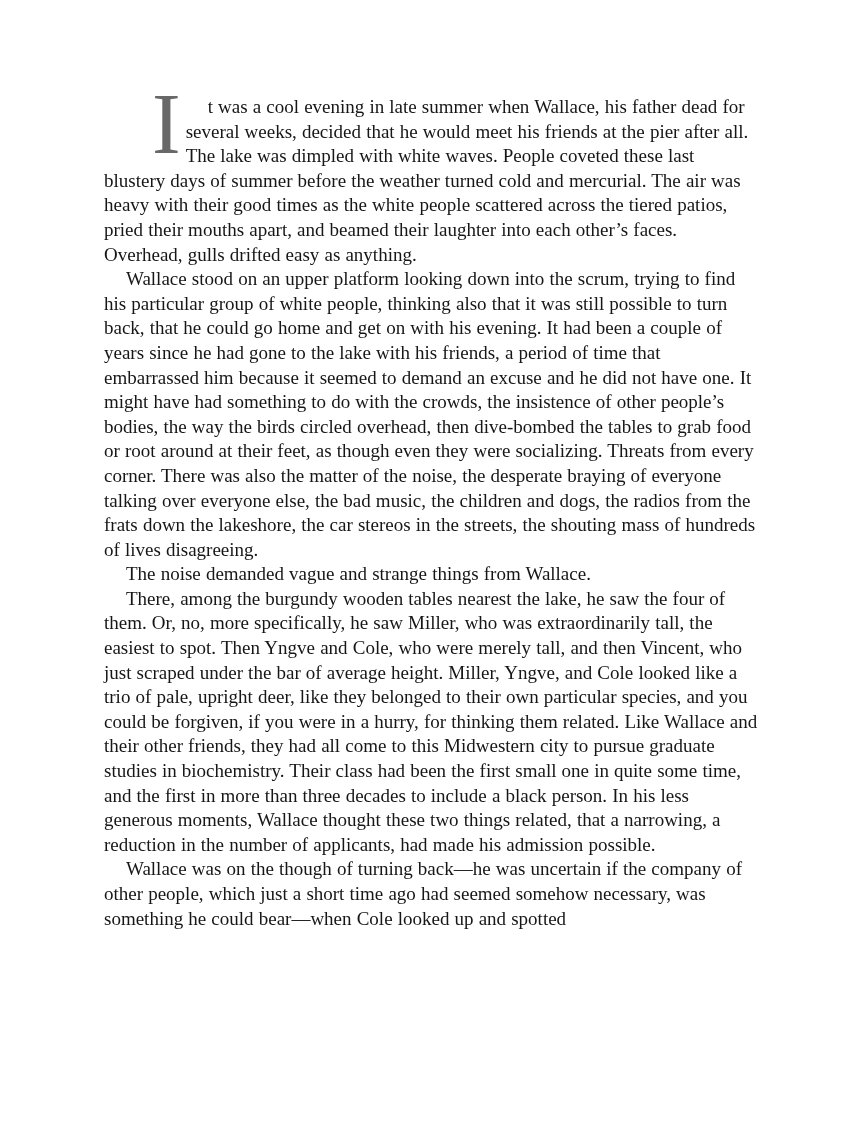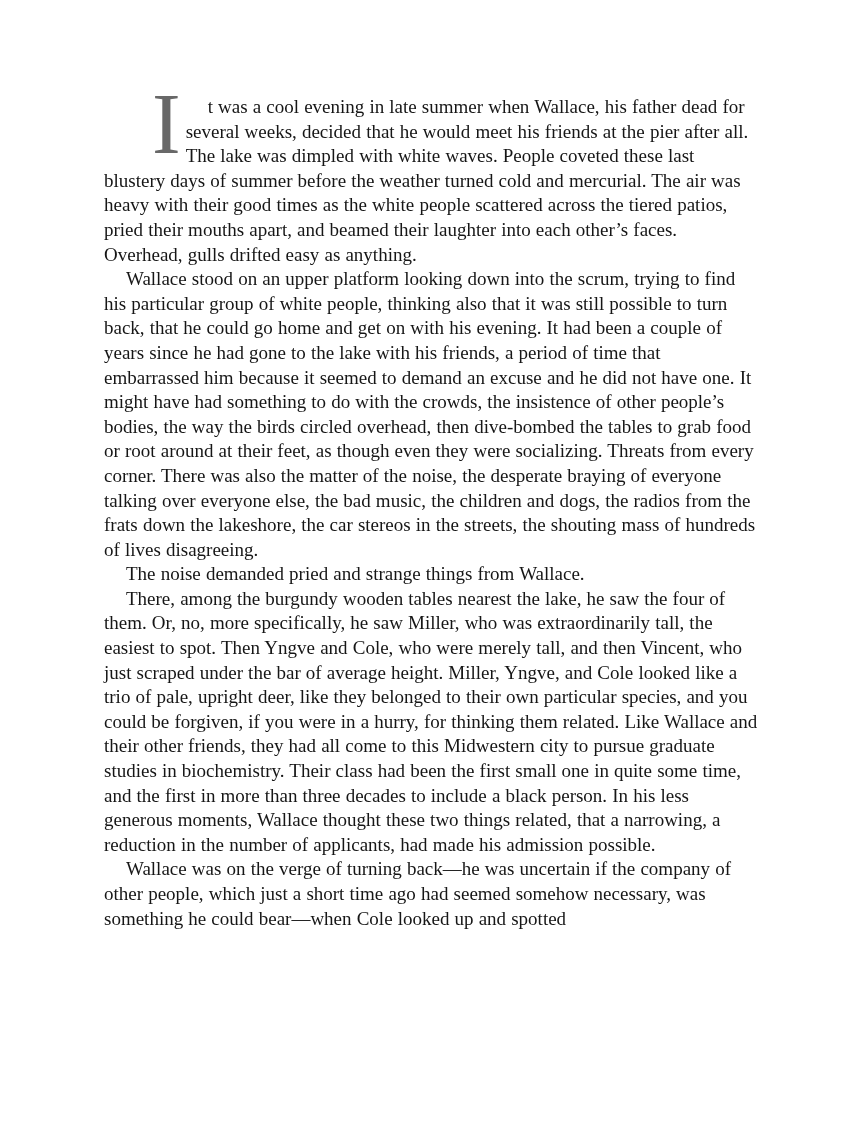--- a/index.html
+++ b/index.html
@@ -43,21 +43,21 @@
 <body>
 
 <div class="page">
 
   <p>
     <span class="dropcap">I</span><span>t was a cool evening in late summer when Wallace, his father dead for several weeks, decided that he would meet his friends at the pier after all. The lake was dimpled with white waves. People coveted these last blustery days of summer before the weather turned cold and mercurial. The air was heavy with their good times as the white people scattered across the tiered patios, pried their mouths apart, and beamed their laughter into each other’s faces. Overhead, gulls drifted easy as anything.</span>
   </p>
 
   <p>Wallace stood on an upper platform looking down into the scrum, trying to find his particular group of white people, thinking also that it was still possible to turn back, that he could go home and get on with his evening. It had been a couple of years since he had gone to the lake with his friends, a period of time that embarrassed him because it seemed to demand an excuse and he did not have one. It might have had something to do with the crowds, the insistence of other people’s bodies, the way the birds circled overhead, then dive-bombed the tables to grab food or root around at their feet, as though even they were socializing. Threats from every corner. There was also the matter of the noise, the desperate braying of everyone talking over everyone else, the bad music, the children and dogs, the radios from the frats down the lakeshore, the car stereos in the streets, the shouting mass of hundreds of lives disagreeing.</p>
 
-  <p>The noise demanded pried and strange things from Wallace.</p>
+  <p>The noise demanded vague and strange things from Wallace.</p>
 
   <p>
     <span>There, among the burgundy wooden tables nearest the lake, he saw the four of them. Or, no, more specifically, he saw Miller, who was extraordinarily tall, the easiest to spot. Then Yngve and Cole, who were merely </span><span class="italic-word">tall</span><span>, and then Vincent, who just scraped under the bar of average height. Miller, Yngve, and Cole looked like a trio of pale, upright deer, like they belonged to their own particular species, and you could be forgiven, if you were in a hurry, for thinking them related. Like Wallace and their other friends, they had all come to this Midwestern city to pursue graduate studies in biochemistry. Their class had been the first small one in quite some time, and the first in more than three decades to include a black person. In his less generous moments, Wallace thought these two things related, that a narrowing, a reduction in the number of applicants, had made his admission possible.</span>
   </p>
 
-  <p>Wallace was on the verge of turning back—he was uncertain if the company of other people, which just a short time ago had seemed somehow necessary, was something he could bear—when Cole looked up and spotted</p>
+  <p>Wallace was on the though of turning back—he was uncertain if the company of other people, which just a short time ago had seemed somehow necessary, was something he could bear—when Cole looked up and spotted</p>
 
 </div>
 
 </body></html>

